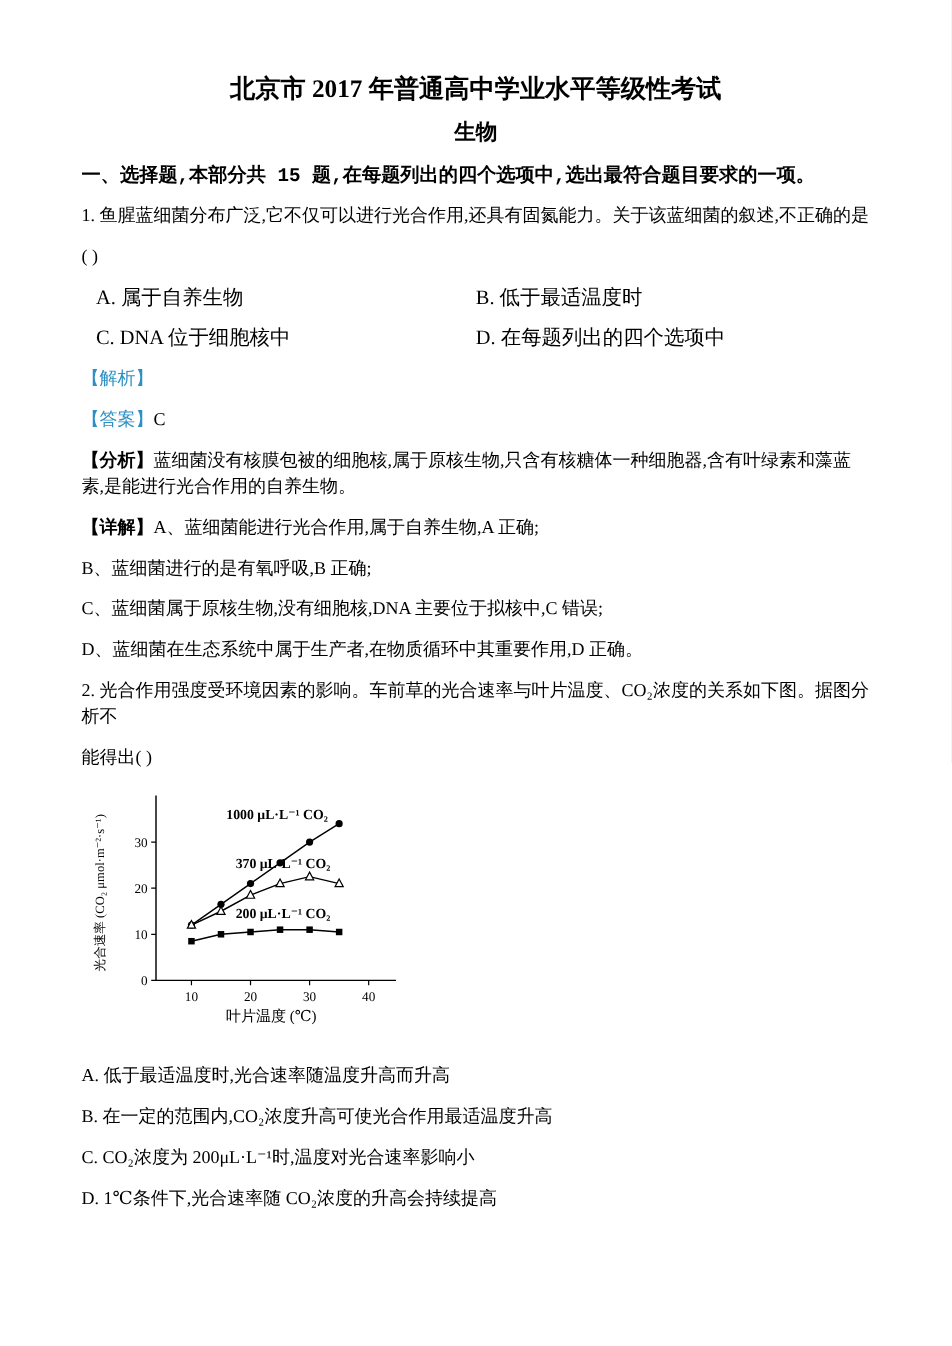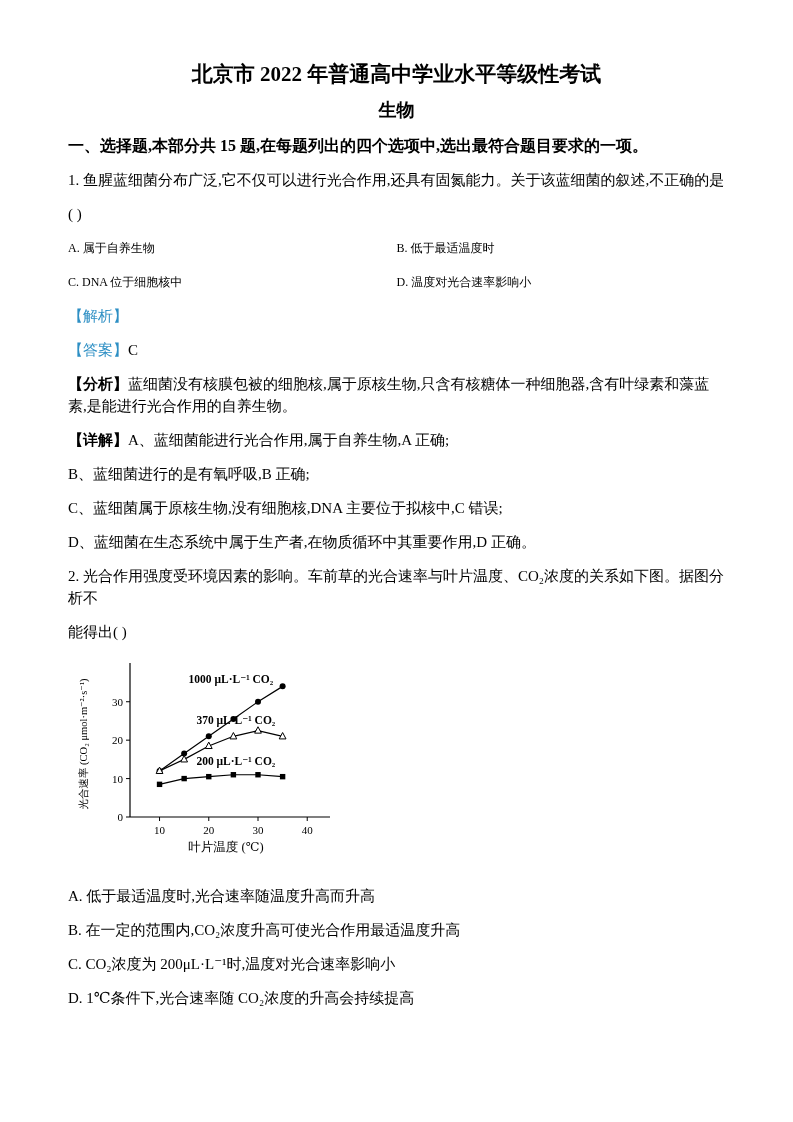--- a/index.html
+++ b/index.html
@@ -4,48 +4,48 @@
 <style>
   :root { --accent:#2e8fc4; --ink:#000; --paper:#fff; }
   html,body { margin:0; padding:0; background:#e8e8e8; }
   .page {
     width:793px; height:1122px; margin:0 auto; background:var(--paper);
     box-sizing:border-box; padding:52px 68px 30px 68px; overflow:hidden;
     font-family:"Liberation Serif","DejaVu Serif",serif; color:var(--ink);
   }
   .title { font-size:21px; font-weight:bold; text-align:center; margin:8px 0 10px 0; }
   .subtitle { font-size:18px; font-weight:bold; text-align:center; margin:10px 0 14px 0; }
-  .section-head { font-size:16px; font-weight:bold; margin:14px 0 10px 0; }
+  .section-head { font-size:16px; font-weight:bold; margin:14px 0 10px 0;font-family:Liberation Mono, monospace; }
   .para { font-size:15px; line-height:22px; margin:12px 0; }
-  .opt-row { display:flex; font-size:12px; line-height:22px; margin:12px 0; }
+  .opt-row { display:flex; font-size:17px; line-height:22px; margin:12px 12px; }
   .opt { width:50%; }
   .blue { color:var(--accent); }
   .bold { font-weight:bold;margin-top:20px; }
   .chart-wrap { margin:6px 0 10px 4px; }
   svg text { font-family:"Liberation Serif","DejaVu Serif",serif; }
 </style>
 </head>
 <body>
 
 <div class="page">
 
-  <h1 class="title">北京市 2022 年普通高中学业水平等级性考试</h1>
+  <h1 class="title">北京市 2017 年普通高中学业水平等级性考试</h1>
   <h2 class="subtitle">生物</h2>
   <p class="section-head">一、选择题,本部分共 15 题,在每题列出的四个选项中,选出最符合题目要求的一项。</p>
 
   <p class="para">1. 鱼腥蓝细菌分布广泛,它不仅可以进行光合作用,还具有固氮能力。关于该蓝细菌的叙述,不正确的是</p>
   <p class="para">(    )</p>
 
   <div class="opt-row">
     <span class="opt">A. 属于自养生物</span>
     <span class="opt">B. 低于最适温度时</span>
   </div>
   <div class="opt-row">
     <span class="opt">C. DNA 位于细胞核中</span>
-    <span class="opt">D. 温度对光合速率影响小</span>
+    <span class="opt">D. 在每题列出的四个选项中</span>
   </div>
 
   <p class="para"><span class="blue">【解析】</span></p>
 
   <p class="para"><span class="blue">【答案】</span><span>C</span></p>
 
   <p class="para"><span class="bold">【分析】</span><span>蓝细菌没有核膜包被的细胞核,属于原核生物,只含有核糖体一种细胞器,含有叶绿素和藻蓝素,是能进行光合作用的自养生物。</span></p>
 
   <p class="para"><span class="bold">【详解】</span><span>A、蓝细菌能进行光合作用,属于自养生物,A 正确;</span></p>
   <p class="para">B、蓝细菌进行的是有氧呼吸,B 正确;</p>

